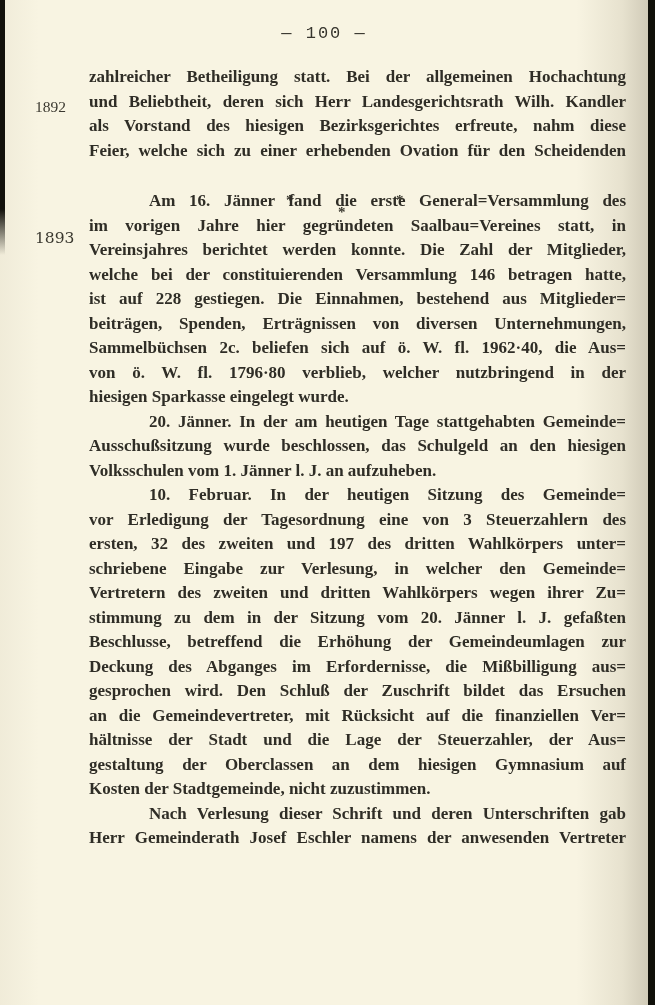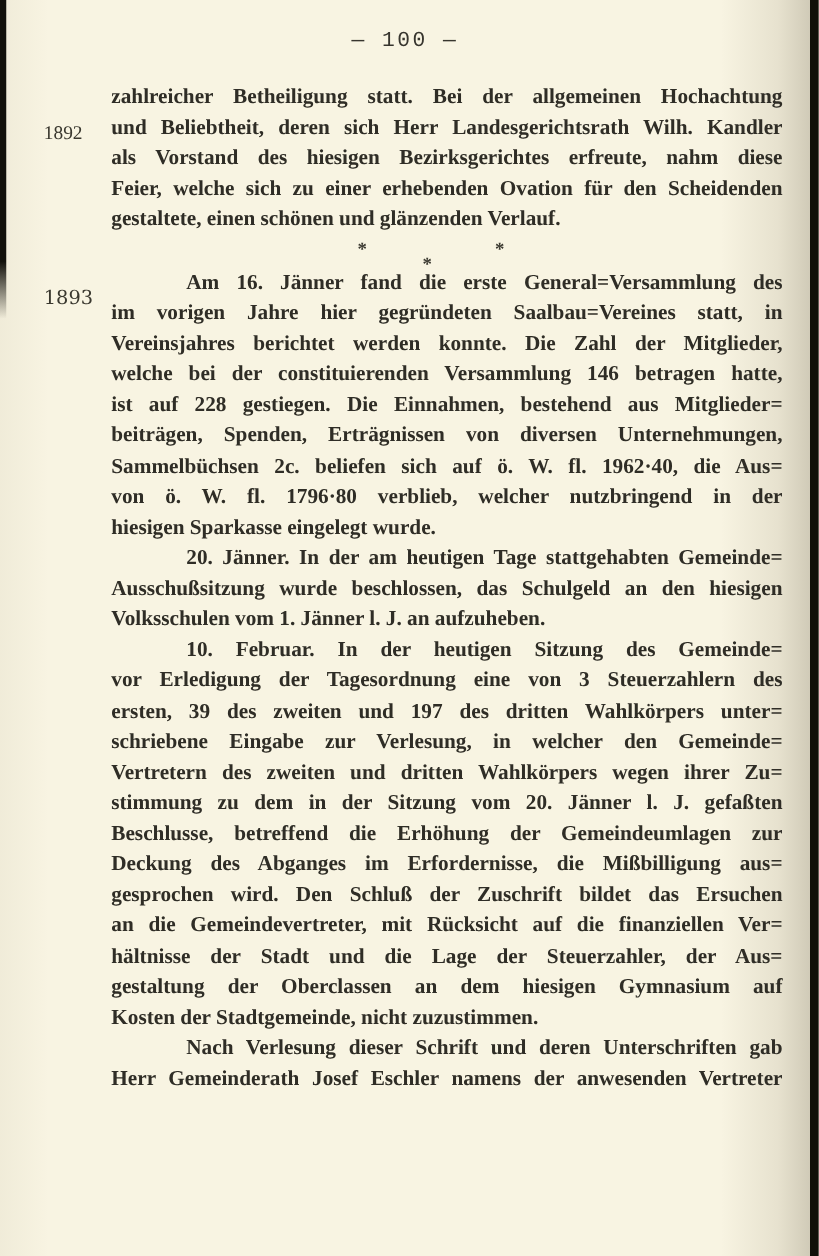--- a/index.html
+++ b/index.html
@@ -99,21 +99,20 @@
     <span class="ast-2">*</span>
     <span class="ast-3">*</span>
   </div>
 
   <div class="text-block">
       <div>
         <div class="line jline">zahlreicher Betheiligung statt. Bei der allgemeinen Hochachtung</div>
         <div class="line jline">und Beliebtheit, deren sich Herr Landesgerichtsrath Wilh. Kandler</div>
         <div class="line jline">als Vorstand des hiesigen Bezirksgerichtes erfreute, nahm diese</div>
         <div class="line jline">Feier, welche sich zu einer erhebenden Ovation für den Scheidenden</div>
-        <div class="line lastline">gestaltete, einen schönen und glänzenden Verlauf.</div>
       </div>
       <div class="sep-spacer"></div>
       <div>
         <div class="line jline indent">Am 16. Jänner fand die erste General=Versammlung des</div>
         <div class="line jline">im vorigen Jahre hier gegründeten Saalbau=Vereines statt, in</div>
         <div class="line jline">Vereinsjahres berichtet werden konnte. Die Zahl der Mitglieder,</div>
         <div class="line jline">welche bei der constituierenden Versammlung 146 betragen hatte,</div>
         <div class="line jline">ist auf 228 gestiegen. Die Einnahmen, bestehend aus Mitglieder=</div>
         <div class="line jline">beiträgen, Spenden, Erträgnissen von diversen Unternehmungen,</div>
         <div class="line jline">Sammelbüchsen 2c. beliefen sich auf ö. W. fl. 1962·40, die Aus=</div>
@@ -121,21 +120,21 @@
         <div class="line lastline">hiesigen Sparkasse eingelegt wurde.</div>
       </div>
       <div>
         <div class="line jline indent">20. Jänner. In der am heutigen Tage stattgehabten Gemeinde=</div>
         <div class="line jline">Ausschußsitzung wurde beschlossen, das Schulgeld an den hiesigen</div>
         <div class="line lastline">Volksschulen vom 1. Jänner l. J. an aufzuheben.</div>
       </div>
       <div>
         <div class="line jline indent">10. Februar. In der heutigen Sitzung des Gemeinde=</div>
         <div class="line jline">vor Erledigung der Tagesordnung eine von 3 Steuerzahlern des</div>
-        <div class="line jline">ersten, 39 des zweiten und 197 des dritten Wahlkörpers unter=</div>
+        <div class="line jline">ersten, 32 des zweiten und 197 des dritten Wahlkörpers unter=</div>
         <div class="line jline">schriebene Eingabe zur Verlesung, in welcher den Gemeinde=</div>
         <div class="line jline">Vertretern des zweiten und dritten Wahlkörpers wegen ihrer Zu=</div>
         <div class="line jline">stimmung zu dem in der Sitzung vom 20. Jänner l. J. gefaßten</div>
         <div class="line jline">Beschlusse, betreffend die Erhöhung der Gemeindeumlagen zur</div>
         <div class="line jline">Deckung des Abganges im Erfordernisse, die Mißbilligung aus=</div>
         <div class="line jline">gesprochen wird. Den Schluß der Zuschrift bildet das Ersuchen</div>
         <div class="line jline">an die Gemeindevertreter, mit Rücksicht auf die finanziellen Ver=</div>
         <div class="line jline">hältnisse der Stadt und die Lage der Steuerzahler, der Aus=</div>
         <div class="line jline">gestaltung der Oberclassen an dem hiesigen Gymnasium auf</div>
         <div class="line lastline">Kosten der Stadtgemeinde, nicht zuzustimmen.</div>

